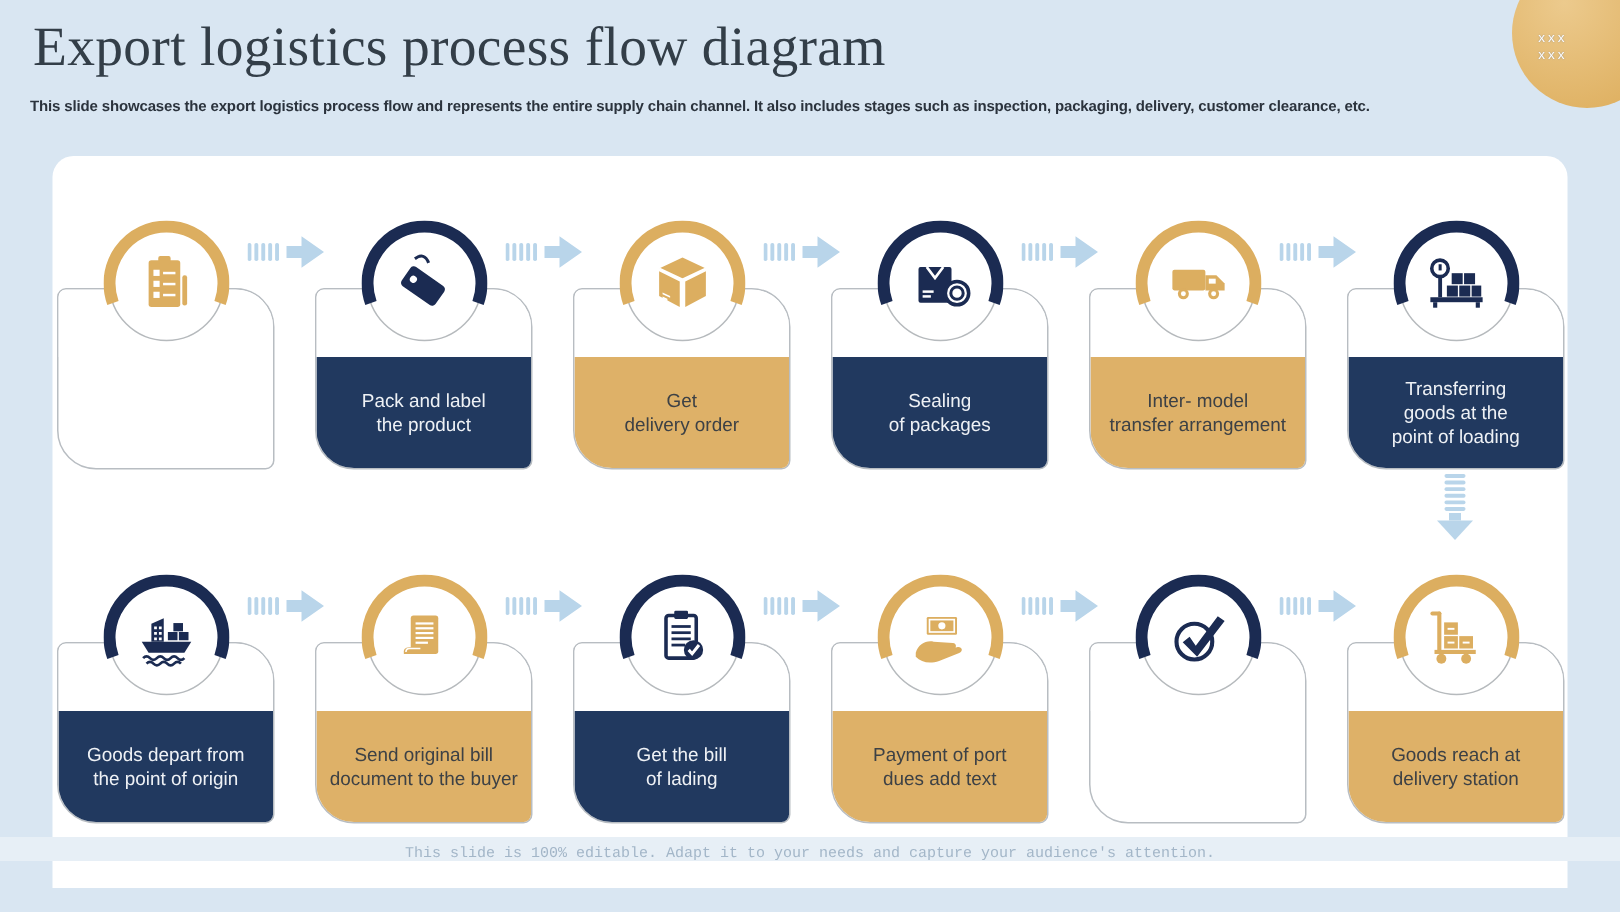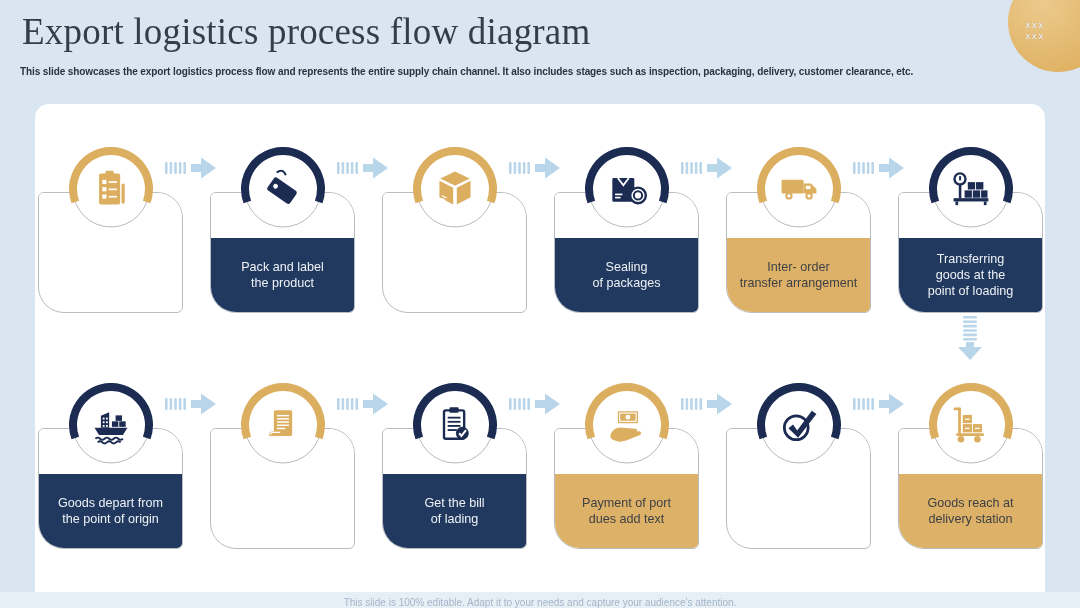--- a/index.html
+++ b/index.html
@@ -61,22 +61,22 @@
     height:74px; display:flex; align-items:center; justify-content:center;
     text-align:center; font-size:12.6px; line-height:1.28; white-space:pre-line;
     padding:0 4px;
   }
   .gold .card-label{background:var(--gold-card,#deb168); color:#3d4145;}
   .navy .card-label{background:var(--navy-card,#21395f); color:#eef1f5;}
   
   .arrow-h,.arrow-v{position:absolute; z-index:2;}
   
   .footer-band{
-    position:absolute; left:0; top:592px; width:1080px; height:16px;
-    background:#e7eff6; text-align:center;
+    position:absolute; left:0; top:558px; width:1080px; height:16px;
+    background:#e7eff6; text-align:center;font-family:Liberation Mono, monospace;
   }
   .footer-text{font-size:10px; line-height:16px; color:var(--footer,#a3b6c8);}
 </style>
 </head>
 <body>
 
 <svg width="0" height="0" style="position:absolute" aria-hidden="true">
   <symbol id="icon-checklist" viewBox="0 0 48 48">
     <rect x="11" y="7" width="23" height="34" rx="2" fill="currentColor"></rect>
     <rect x="18" y="4" width="9" height="6" rx="1.5" fill="currentColor"></rect>
@@ -256,20 +256,22 @@
       <svg class="ring" viewBox="0 0 84 84">
         <circle cx="42" cy="42" r="38" fill="#ffffff" stroke="#b6babd" stroke-width="1"></circle>
         <path class="ring-arc" d="M6.3 55 A38 38 0 1 1 77.7 55"></path>
       </svg>
       <svg class="step-icon">
             <use href="#icon-box"></use>
           </svg>
     </div>
     <div class="step-card">
       <div class="card-top"></div>
+      <div class="card-label">Get
+delivery order</div>
     </div>
   </div>
       <div class="step navy">
     <div class="step-number">04</div>
     <div class="step-badge">
       <svg class="ring" viewBox="0 0 84 84">
         <circle cx="42" cy="42" r="38" fill="#ffffff" stroke="#b6babd" stroke-width="1"></circle>
         <path class="ring-arc" d="M6.3 55 A38 38 0 1 1 77.7 55"></path>
       </svg>
       <svg class="step-icon">
@@ -288,21 +290,21 @@
       <svg class="ring" viewBox="0 0 84 84">
         <circle cx="42" cy="42" r="38" fill="#ffffff" stroke="#b6babd" stroke-width="1"></circle>
         <path class="ring-arc" d="M6.3 55 A38 38 0 1 1 77.7 55"></path>
       </svg>
       <svg class="step-icon">
             <use href="#icon-truck"></use>
           </svg>
     </div>
     <div class="step-card">
       <div class="card-top"></div>
-      <div class="card-label">Inter- order
+      <div class="card-label">Inter- model
 transfer arrangement</div>
     </div>
   </div>
       <div class="step navy">
     <div class="step-number">06</div>
     <div class="step-badge">
       <svg class="ring" viewBox="0 0 84 84">
         <circle cx="42" cy="42" r="38" fill="#ffffff" stroke="#b6babd" stroke-width="1"></circle>
         <path class="ring-arc" d="M6.3 55 A38 38 0 1 1 77.7 55"></path>
       </svg>
@@ -342,20 +344,22 @@
       <svg class="ring" viewBox="0 0 84 84">
         <circle cx="42" cy="42" r="38" fill="#ffffff" stroke="#b6babd" stroke-width="1"></circle>
         <path class="ring-arc" d="M6.3 55 A38 38 0 1 1 77.7 55"></path>
       </svg>
       <svg class="step-icon">
             <use href="#icon-bill"></use>
           </svg>
     </div>
     <div class="step-card">
       <div class="card-top"></div>
+      <div class="card-label">Send original bill
+document to the buyer</div>
     </div>
   </div>
       <div class="step navy">
     <div class="step-number">10</div>
     <div class="step-badge">
       <svg class="ring" viewBox="0 0 84 84">
         <circle cx="42" cy="42" r="38" fill="#ffffff" stroke="#b6babd" stroke-width="1"></circle>
         <path class="ring-arc" d="M6.3 55 A38 38 0 1 1 77.7 55"></path>
       </svg>
       <svg class="step-icon">

